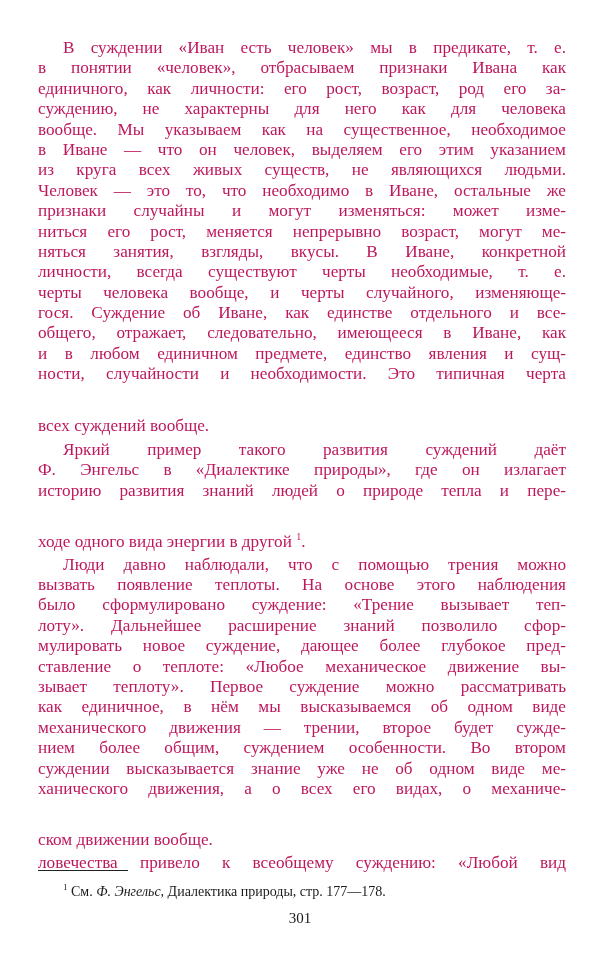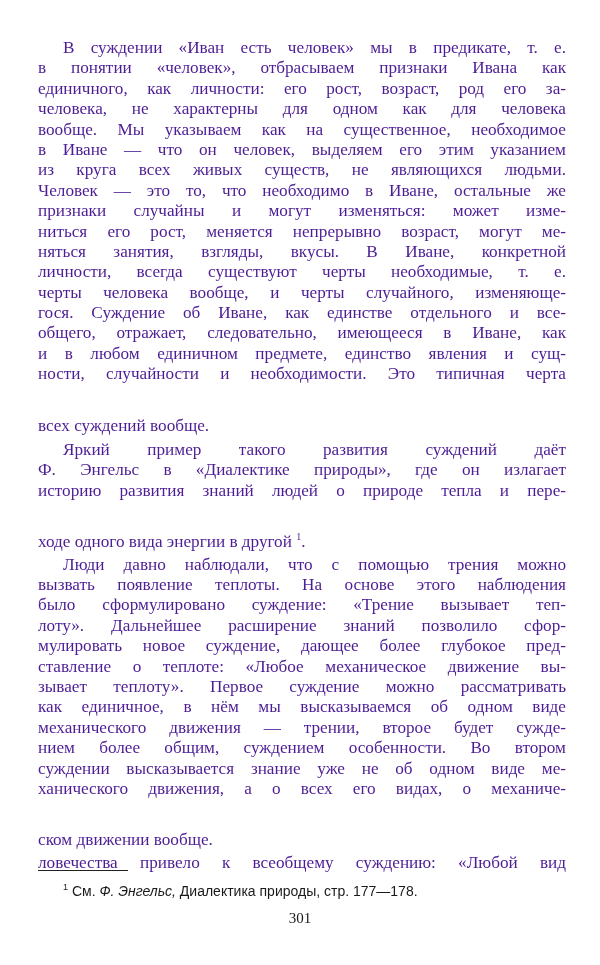--- a/index.html
+++ b/index.html
@@ -1,49 +1,49 @@
 <!DOCTYPE html>
 <html><head>
 <meta charset="utf-8">
 <style>
   html, body { margin: 0; padding: 0; background: #ffffff; }
   body { width: 600px; height: 965px; position: relative; overflow: hidden; }
   .page {
     position: absolute; left: 38px; top: 38px; width: 528px;
     font-family: "Liberation Serif", "DejaVu Serif", serif;
-    font-size: 17.2px; line-height: 20.4px; color: #4c1d95;
+    font-size: 17.2px; line-height: 20.4px; color: #be185d;
   }
   .line { display: block; white-space: nowrap; text-align: justify; text-align-last: justify; height: 20.4px; }
   .line.last { text-align-last: left; margin-top: 31px; }
   .line.indent { padding-left: 25px; }
   .para-gap { height: 2px; }
   .footnote-rule { position: absolute; left: 38px; top: 870px; width: 90px; border-top: 1px solid #222; }
   .footnote {
     position: absolute; left: 63px; top: 882px;
-    font-family: Liberation Sans, sans-serif;
+    font-family: Liberation Serif, serif;
     font-size: 14px; color: #1a1a1a; white-space: nowrap;
   }
   .footnote sup { font-size: 9px; }
   .footnote .it { font-style: italic; }
   .pagenum {
     position: absolute; left: 0; width: 600px; top: 910px; text-align: center;
     font-family: "Liberation Serif", "DejaVu Serif", serif; font-size: 15px; color: #1a1a1a;
   }
   sup.ref { font-size: 10px; vertical-align: super; line-height: 0; }
 </style>
 </head>
 <body>
 
 <div class="page">
 
   <div>
     <span class="line indent">В суждении «Иван есть человек» мы в предикате, т. е.</span>
     <span class="line">в понятии «человек», отбрасываем признаки Ивана как</span>
     <span class="line">единичного, как личности: его рост, возраст, род его за-</span>
-    <span class="line">человека, не характерны для одном как для человека</span>
+    <span class="line">суждению, не характерны для него как для человека</span>
     <span class="line">вообще. Мы указываем как на существенное, необходимое</span>
     <span class="line">в Иване — что он человек, выделяем его этим указанием</span>
     <span class="line">из круга всех живых существ, не являющихся людьми.</span>
     <span class="line">Человек — это то, что необходимо в Иване, остальные же</span>
     <span class="line">признаки случайны и могут изменяться: может изме-</span>
     <span class="line">ниться его рост, меняется непрерывно возраст, могут ме-</span>
     <span class="line">няться занятия, взгляды, вкусы. В Иване, конкретной</span>
     <span class="line">личности, всегда существуют черты необходимые, т. е.</span>
     <span class="line">черты человека вообще, и черты случайного, изменяюще-</span>
     <span class="line">гося. Суждение об Иване, как единстве отдельного и все-</span>

